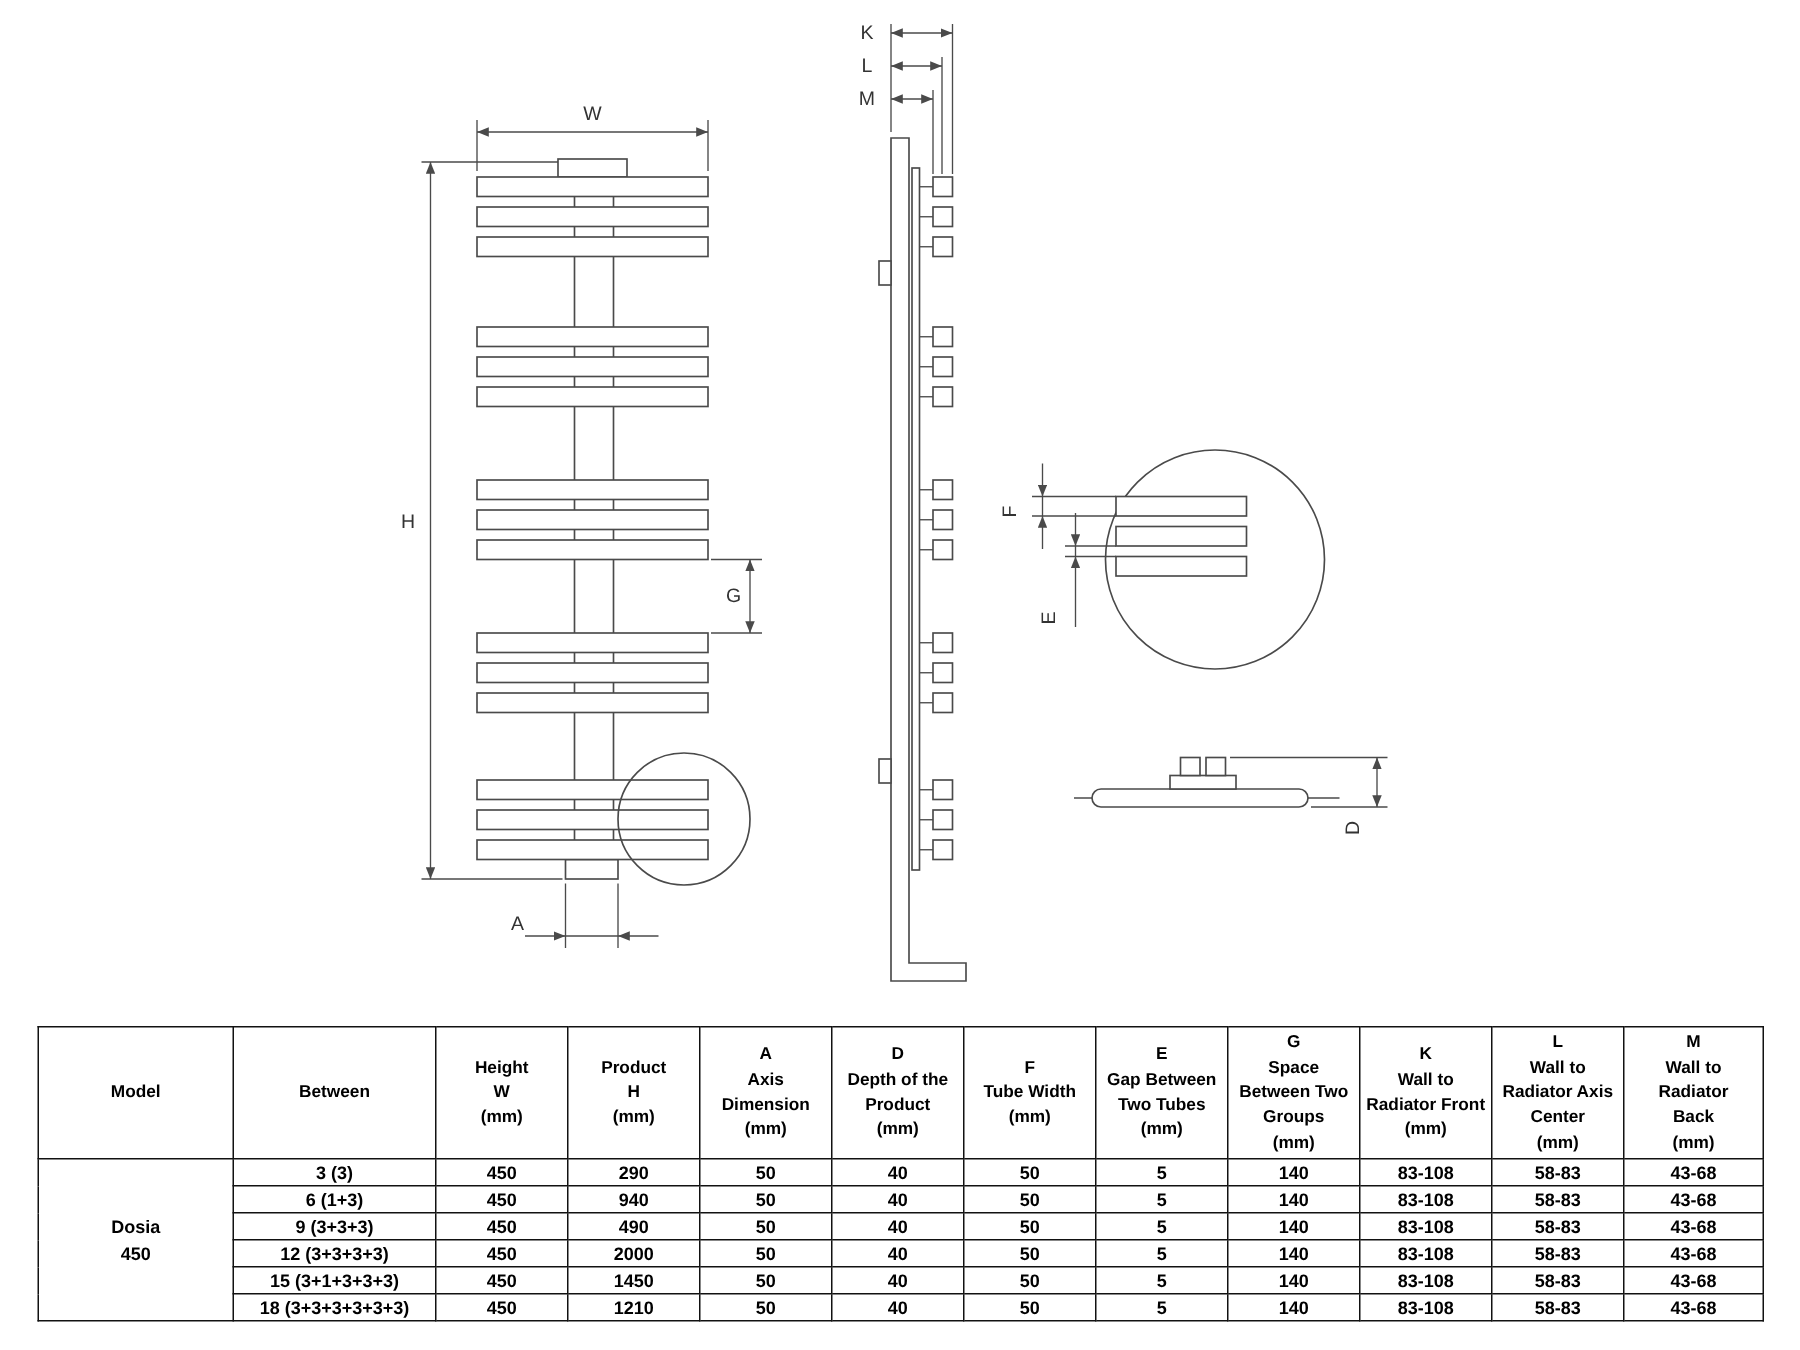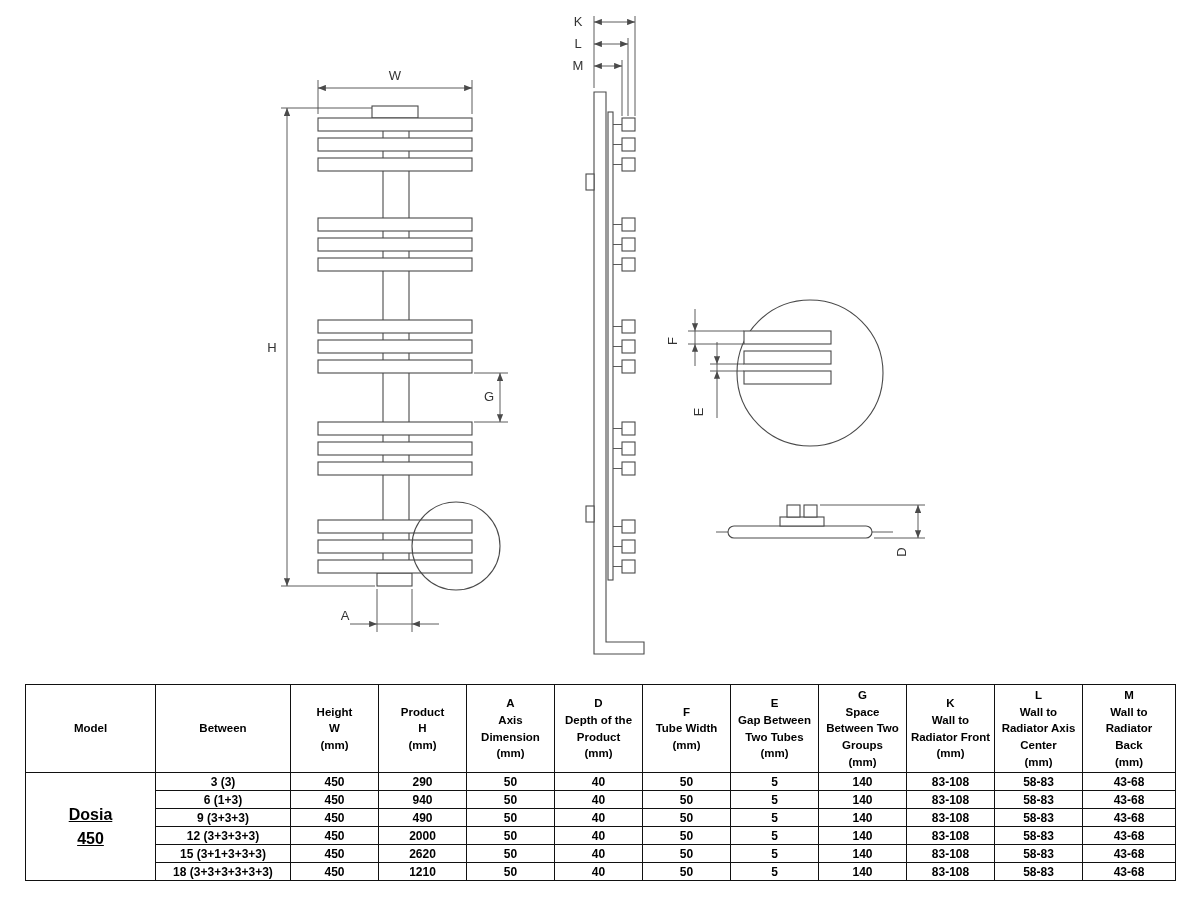--- a/index.html
+++ b/index.html
@@ -13,21 +13,21 @@
   .det { fill: none; stroke: #4a4a4a; stroke-width: 1.1; }
   .lbl { font-size: 13px; fill: #333; font-family: "Liberation Sans", sans-serif; }
 
   
   table.spec { position: absolute; left: 25px; top: 684px; width: 1150px;
                border-collapse: collapse; table-layout: fixed; }
   .spec th, .spec td { border: 1px solid #111; text-align: center; vertical-align: middle;
                        font-weight: bold; color: #000; overflow: hidden; }
   .spec th { font-size: 11.5px; line-height: 1.45; white-space: pre-line; height: 84px; padding: 2px 1px; }
   .spec td { font-size: 12px; height: 18px; padding: 1px 2px; }
-  .spec td.model-cell { white-space: pre-line; line-height: 1.5; font-size: 16px; text-decoration: underline; }
+  .spec td.model-cell { white-space: pre-line; line-height: 1.5; font-size: 12px; }
 </style>
 </head>
 <body>
 
 <div class="canvas">
 
   <svg width="1200" height="680" viewBox="0 0 1200 680">
     <defs>
       <marker id="ah" viewBox="0 0 10 8" refX="10" refY="4" markerWidth="9" markerHeight="7" orient="auto">
         <path d="M0,0 L10,4 L0,8 Z" fill="#4a4a4a"></path>
@@ -272,21 +272,21 @@
           <td>50</td>
           <td>5</td>
           <td>140</td>
           <td>83-108</td>
           <td>58-83</td>
           <td>43-68</td>
         </tr>
         <tr>
           <td>15 (3+1+3+3+3)</td>
           <td>450</td>
-          <td>2620</td>
+          <td>1450</td>
           <td>50</td>
           <td>40</td>
           <td>50</td>
           <td>5</td>
           <td>140</td>
           <td>83-108</td>
           <td>58-83</td>
           <td>43-68</td>
         </tr>
         <tr>

